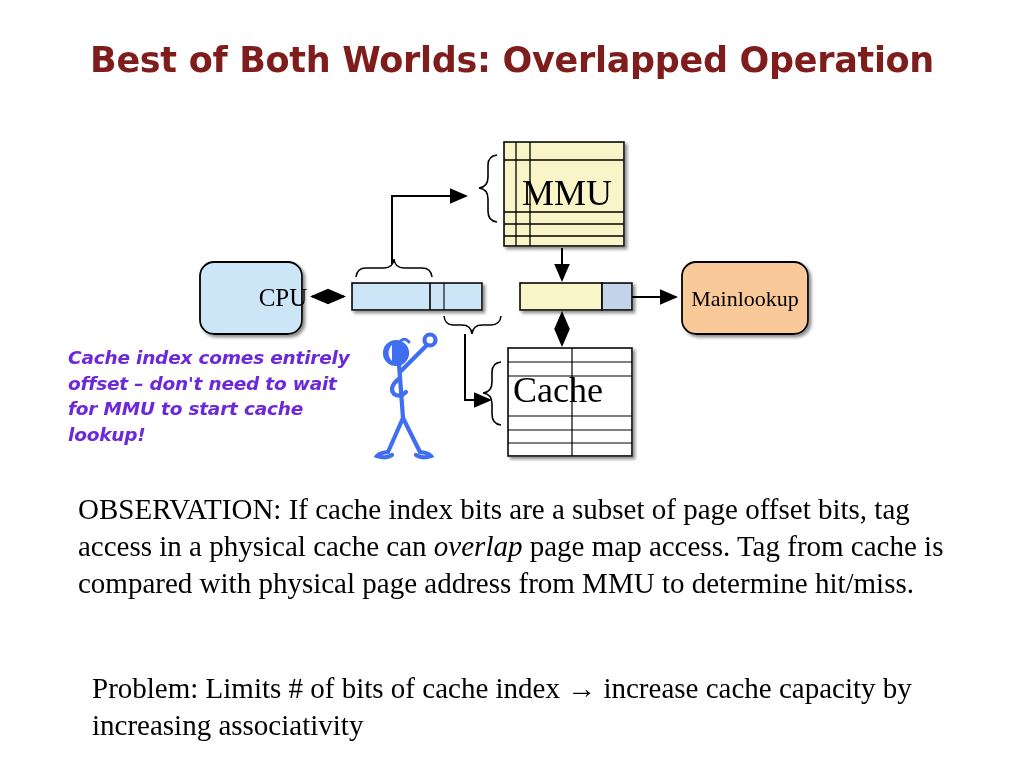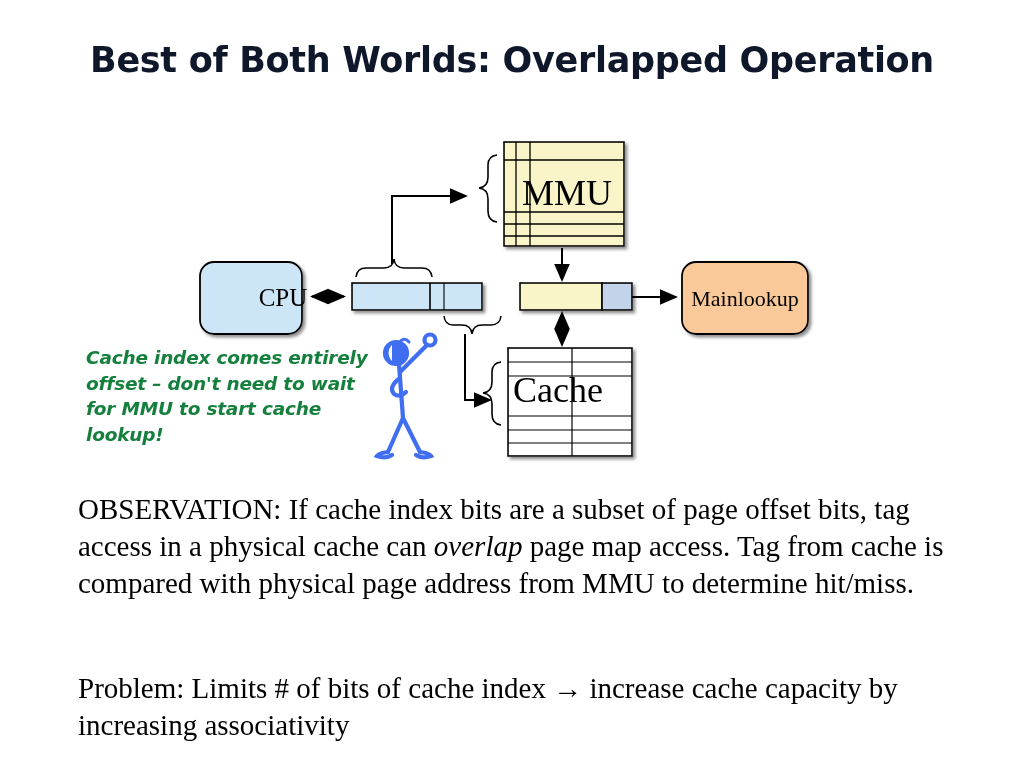--- a/index.html
+++ b/index.html
@@ -19,21 +19,21 @@
   #slide-title {
     position: absolute;
     left: 0;
     top: 40px;
     width: 1024px;
     text-align: center;
     font-family: "DejaVu Sans", "Liberation Sans", sans-serif;
     font-weight: bold;
     font-size: 35px;
     letter-spacing: -0.3px;
-    color: #0f172a;
+    color: #7f1d1d;
     white-space: nowrap;
   }
 
   
   #diagram {
     position: absolute;
     left: 0;
     top: 0;
     width: 1024px;
     height: 490px;
@@ -57,45 +57,45 @@
     pointer-events: none;
   }
   #cpu-label   { left: 200px; top: 262px; width: 102px; height: 72px; font-size: 25px; margin-left: 32px; }
   #mmu-label   { left: 505px; top: 164px; width: 124px; height: 58px; font-size: 36px; }
   #cache-label { left: 496px; top: 366px; width: 124px; height: 48px; font-size: 36px; }
   #mm-label    { left: 682px; top: 264px; width: 126px; height: 70px; font-size: 22px; }
 
   
   #handwritten-note {
     position: absolute;
-    left: 86px;
+    left: 68px;
     top: 345px;
     width: 300px;
-    color: #15803d;
+    color: #6d28d9;
     font-family: "DejaVu Sans", "Liberation Sans", sans-serif;
     font-style: italic;
     font-weight: bold;
     font-size: 18.5px;
     line-height: 25.5px;
     letter-spacing: -0.2px;
   }
   #handwritten-note div { white-space: nowrap; }
 
   
   .body-text {
     position: absolute;
     left: 78px;
     width: 890px;
     color: #000000;
     font-family: "Liberation Serif", "DejaVu Serif", serif;
     font-size: 29px;
     line-height: 37px;
   }
   #observation-paragraph { top: 491px; }
-  #problem-paragraph     { top: 670px; }
+  #problem-paragraph     { top: 670px; margin-left: 14px; }
   .body-text em { font-style: italic; }
 </style>
 </head>
 <body>
 
 <div id="slide-title">Best of Both Worlds: Overlapped Operation</div>
 
 <div id="diagram">
 
   <svg width="1024" height="490" viewBox="0 0 1024 490" xmlns="http://www.w3.org/2000/svg">

